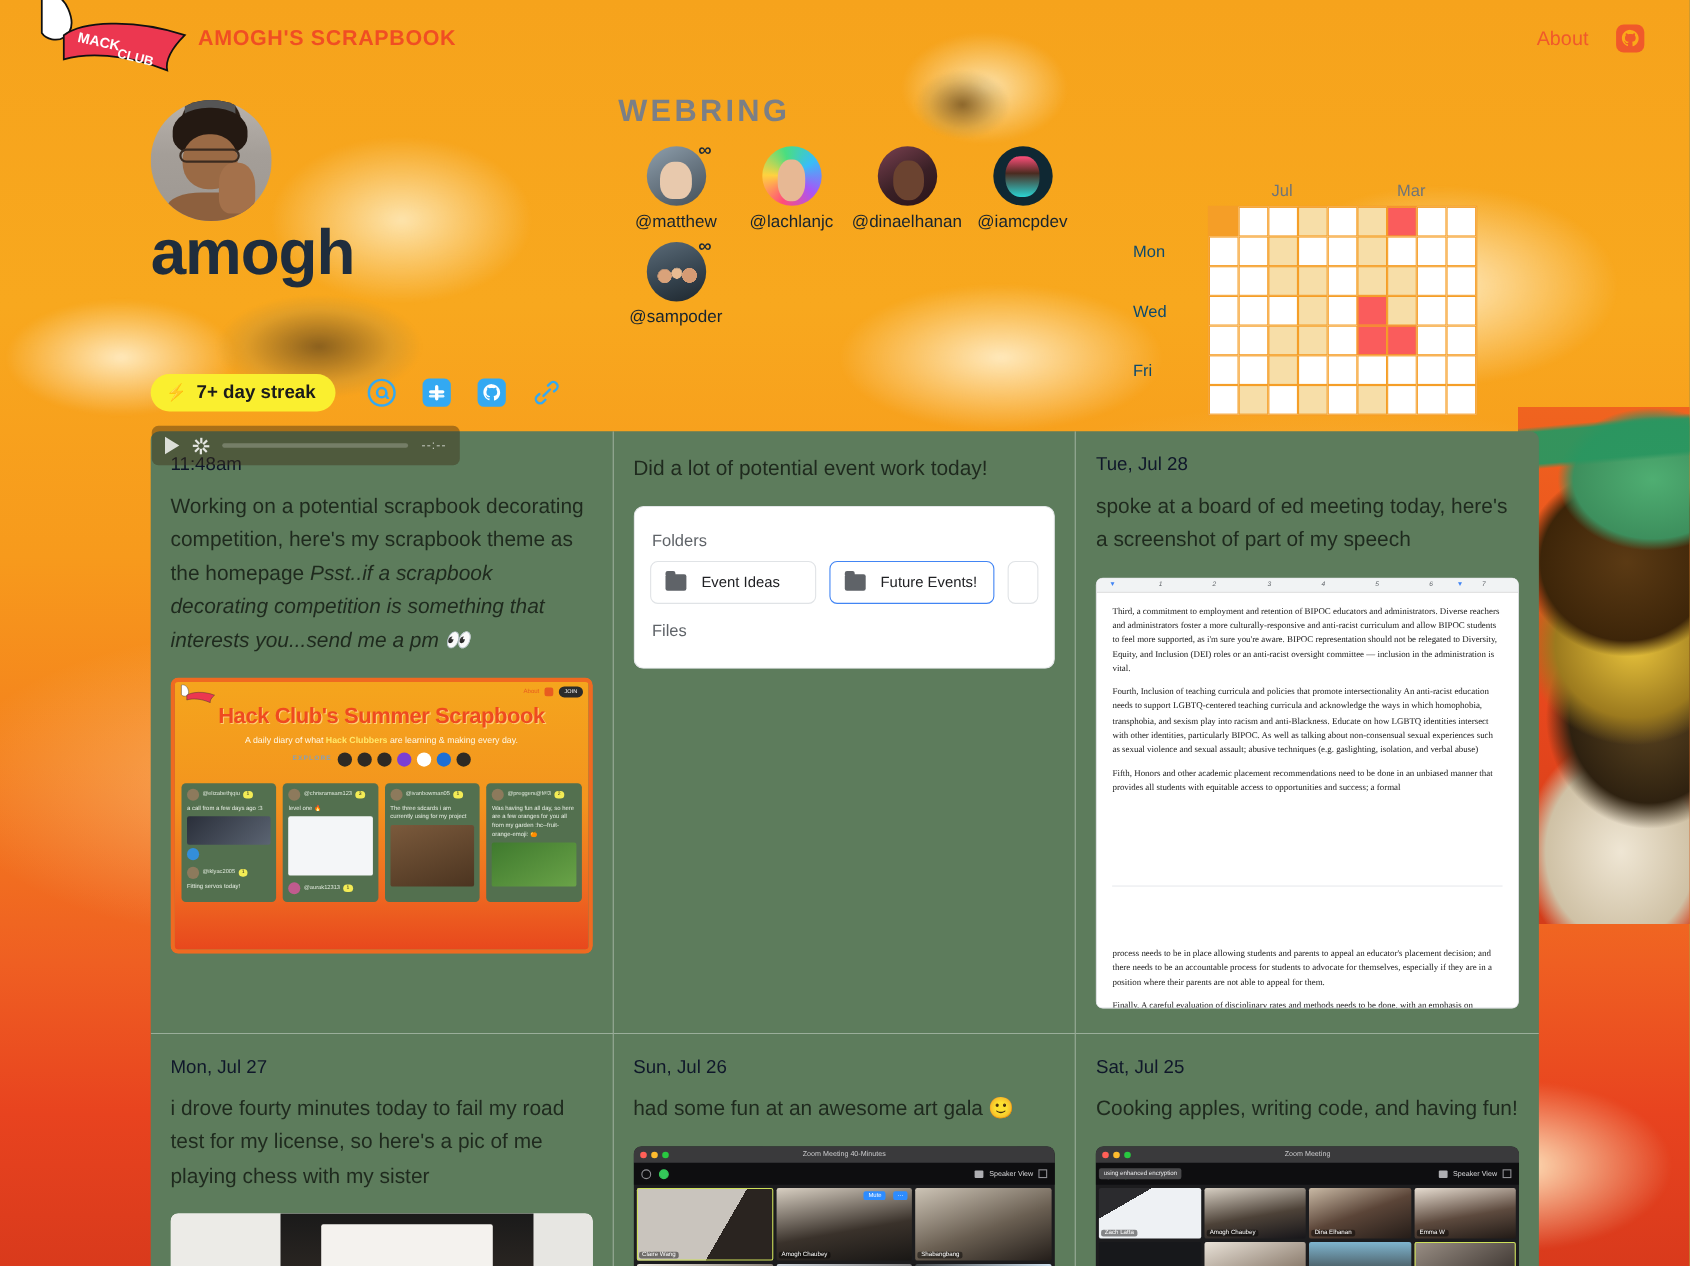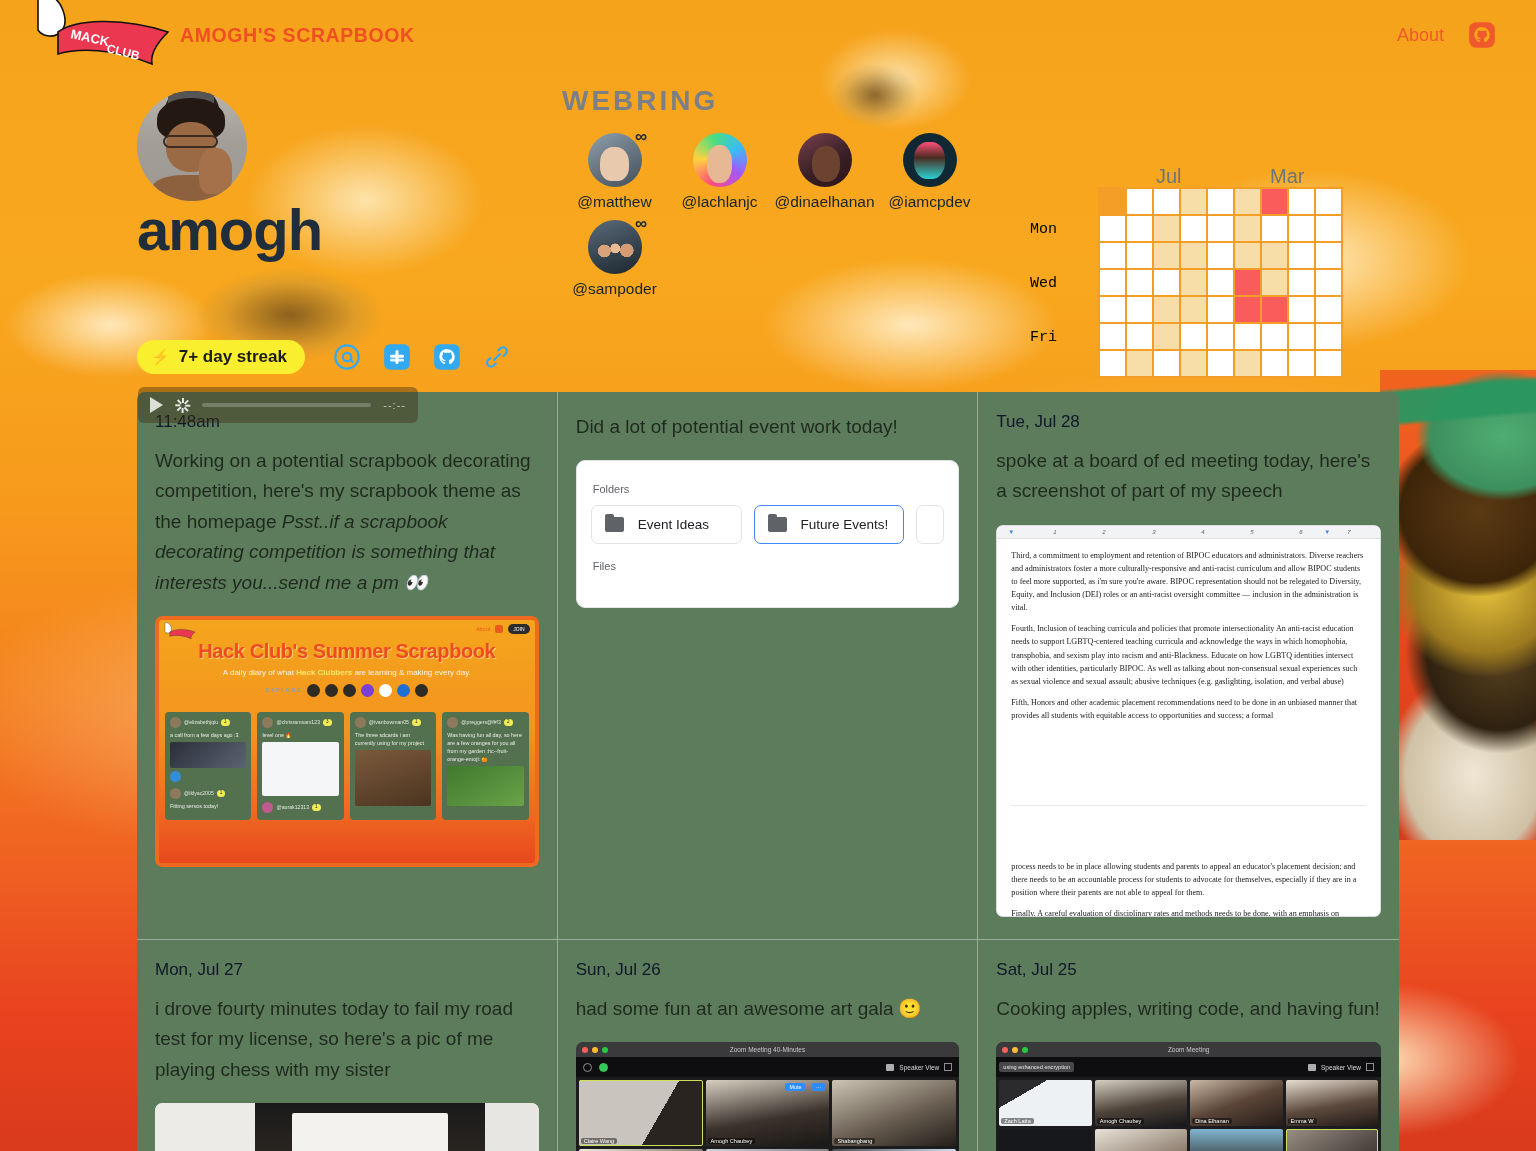--- a/index.html
+++ b/index.html
@@ -172,27 +172,27 @@
     background:linear-gradient(180deg,#ff4f7b 0%,#4b2b20 42%,#2bd3d3 100%); border-radius:44%; }
   .rav-5 { background: linear-gradient(160deg,#5b6b78 0%,#33414c 60%,#1e272e 100%); }
   .rav-5::after { content:""; position:absolute; left:12%; top:28%; width:76%; height:58%;
     background:radial-gradient(circle at 25% 50%,#d9a27a 0 18%,rgba(0,0,0,0) 19%),
                radial-gradient(circle at 52% 42%,#e8bb92 0 17%,rgba(0,0,0,0) 18%),
                radial-gradient(circle at 80% 48%,#d59b74 0 18%,rgba(0,0,0,0) 19%); }
 
   
   .heat { position: absolute; left: 1030px; top: 95px; }
   .heat-months { position: relative; height: 22px; margin-left: 68px; }
-  .heat-months span { position: absolute; font-size: 20px; color: #6f7479; }
+  .heat-months span { position: absolute; font-size: 15px; color: #6f7479; }
   .heat-body { display: flex; }
   .heat-days {
     width: 68px; padding-top: 29px; display: flex; flex-direction: column;
   }
   .heat-days span {
-    height: 54px; font-size: 15px; color: #000000; line-height: 27px; font-family: Liberation Mono, monospace;
+    height: 54px; font-size: 15px; color: #0c4a6e; line-height: 27px;
   }
   .heat-grid {
     display: grid; grid-template-columns: repeat(9, 27px);
     grid-auto-rows: 27px; gap: 0;
     background: #f59e27; padding: 1px;
   }
   .hc { border: 1.5px solid #f59e27; }
   .hc.l0 { background: #ffffff; }
   .hc.l1 { background: #f7dea8; }
   .hc.l3 { background: #fa5c5c; }
@@ -258,21 +258,21 @@
   .ms-card .pill { background:#f3ec55; color:#222; border-radius:6px; padding:0 3px; font-size:4.6px; }
   .ms-card .img { margin-top:3px; height:48px; border-radius:2px; }
   .ms-bubble { width:11px; height:11px; border-radius:50%; background:#338eda; margin-top:3px; }
 
   
   .drive {
     background:#fff; border-radius:9px; border:1px solid #e3e6e8;
     box-shadow: 0 1px 3px rgba(0,0,0,0.08);
     padding: 14px 14px 0 14px; height: 148px; overflow: hidden;
   }
-  .drive-label { font-size:11px; color:#5f6368; margin: 8px 0 10px 2px; }
+  .drive-label { font-size:15px; color:#5f6368; margin: 8px 0 10px 2px; }
   .drive-row { display:flex; gap:12px; }
   .folder {
     flex:1; min-width:0; display:flex; align-items:center; gap:14px;
     border:1px solid #e0e3e6; border-radius:7px; padding: 11px 13px;
     background:#fff; font-size:13.5px; color:#202124;
   }
   .folder.sel { border-color:#4285f4; }
   .folder.part { flex: 0 0 16px; overflow:hidden; }
   .f-ico { width:19px; height:15px; background:#5f6368; border-radius:2px; position:relative; flex:none; }
   .f-ico::before { content:""; position:absolute; left:0; top:-3px; width:9px; height:4px;

